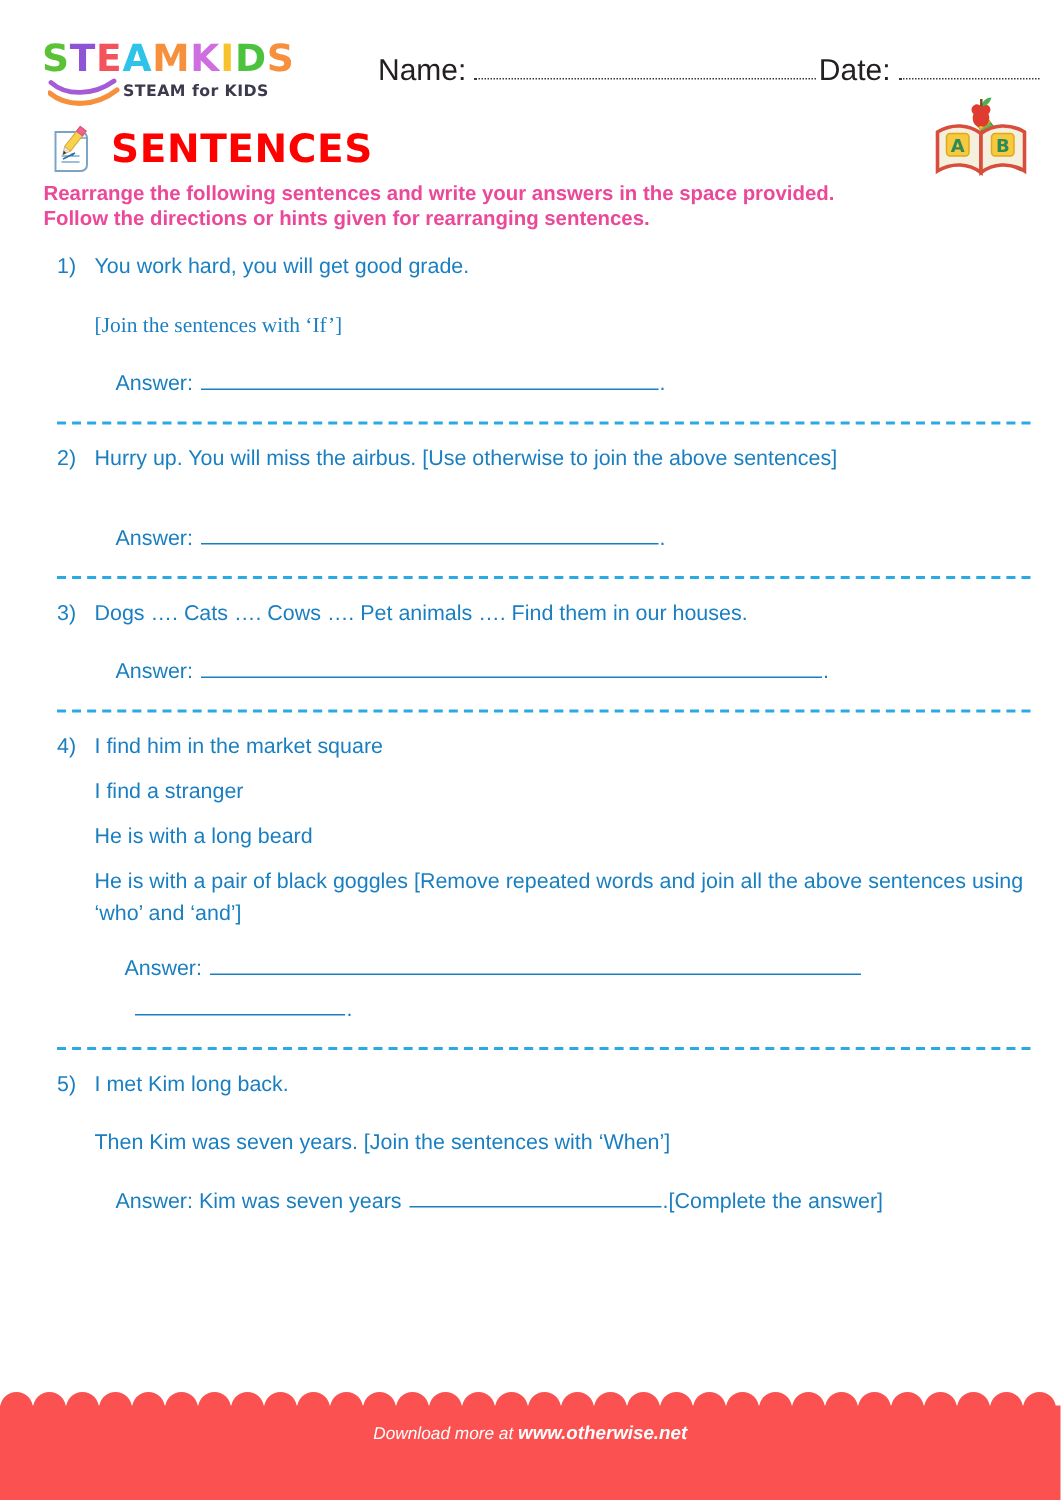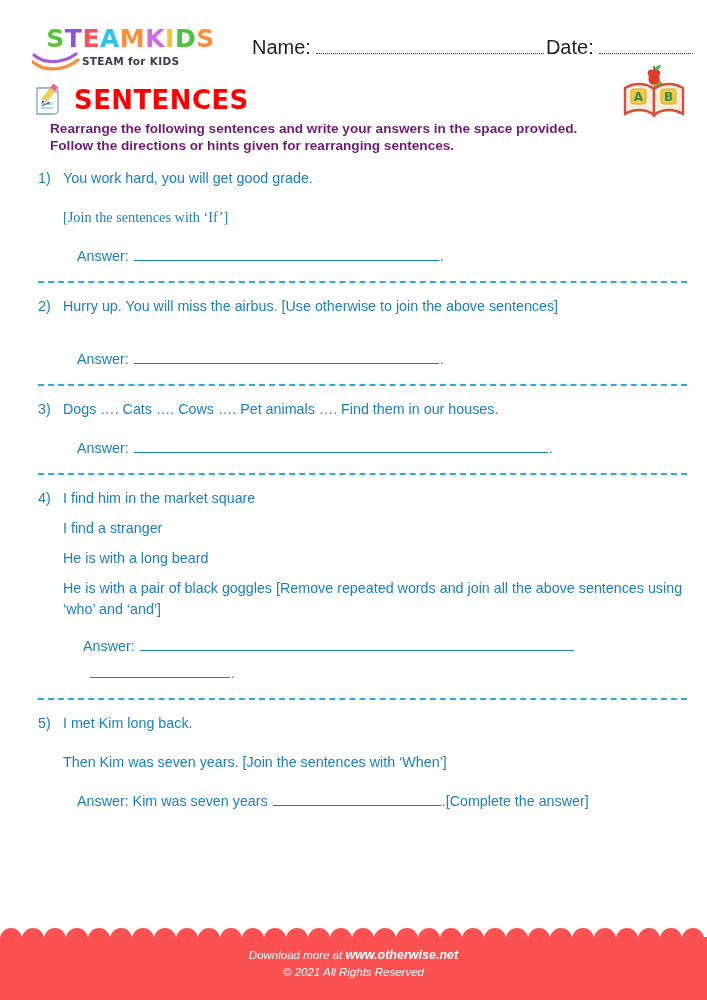--- a/index.html
+++ b/index.html
@@ -21,21 +21,20 @@
     inset: 0;
     background: #ffffff;
   }
 
   
   .header {
     position: absolute;
     left: 0; top: 0;
     width: 707px;
     height: 75px;
-    text-align: center;
   }
   .logo-block {
     position: absolute;
     left: 28px;
     top: 26px;
     width: 205px;
     height: 46px;
   }
   .logo-word {
     font-size: 25px;
@@ -112,24 +111,24 @@
     position: absolute;
     right: 16px;
     top: 62px;
     width: 72px;
     height: 62px;
   }
 
   
   .instructions {
     position: absolute;
-    left: 50px;
+    left: 29px;
     top: 120px;
     width: 645px;
-    color: #701a75;
+    color: #ec4899;
     font-size: 13.6px;
     font-weight: 700;
     line-height: 17px;
   }
 
   
   .qlist {
     position: absolute;
     left: 38px;
     top: 168px;
@@ -386,17 +385,16 @@
                a11,11 0 0 1 22,0 a11,11 0 0 1 22,0 a11,11 0 0 1 22,0 a11,11 0 0 1 22,0
                a11,11 0 0 1 22,0 a11,11 0 0 1 22,0 a11,11 0 0 1 22,0 a11,11 0 0 1 22,0
                a11,11 0 0 1 22,0 a11,11 0 0 1 22,0 a11,11 0 0 1 22,0 a11,11 0 0 1 22,0
                a11,11 0 0 1 22,0 a11,11 0 0 1 22,0 a11,11 0 0 1 22,0 a11,11 0 0 1 22,0
                L707,18 z" fill="#fb5151"></path>
     </svg>
     <div class="footer-text">
       <div>
         <span>Download more at </span><span class="site">www.otherwise.net</span>
       </div>
-      <div class="footer-line2">© 2021 All Rights Reserved</div>
     </div>
   </div>
 
 </div>
 
 </body></html>

